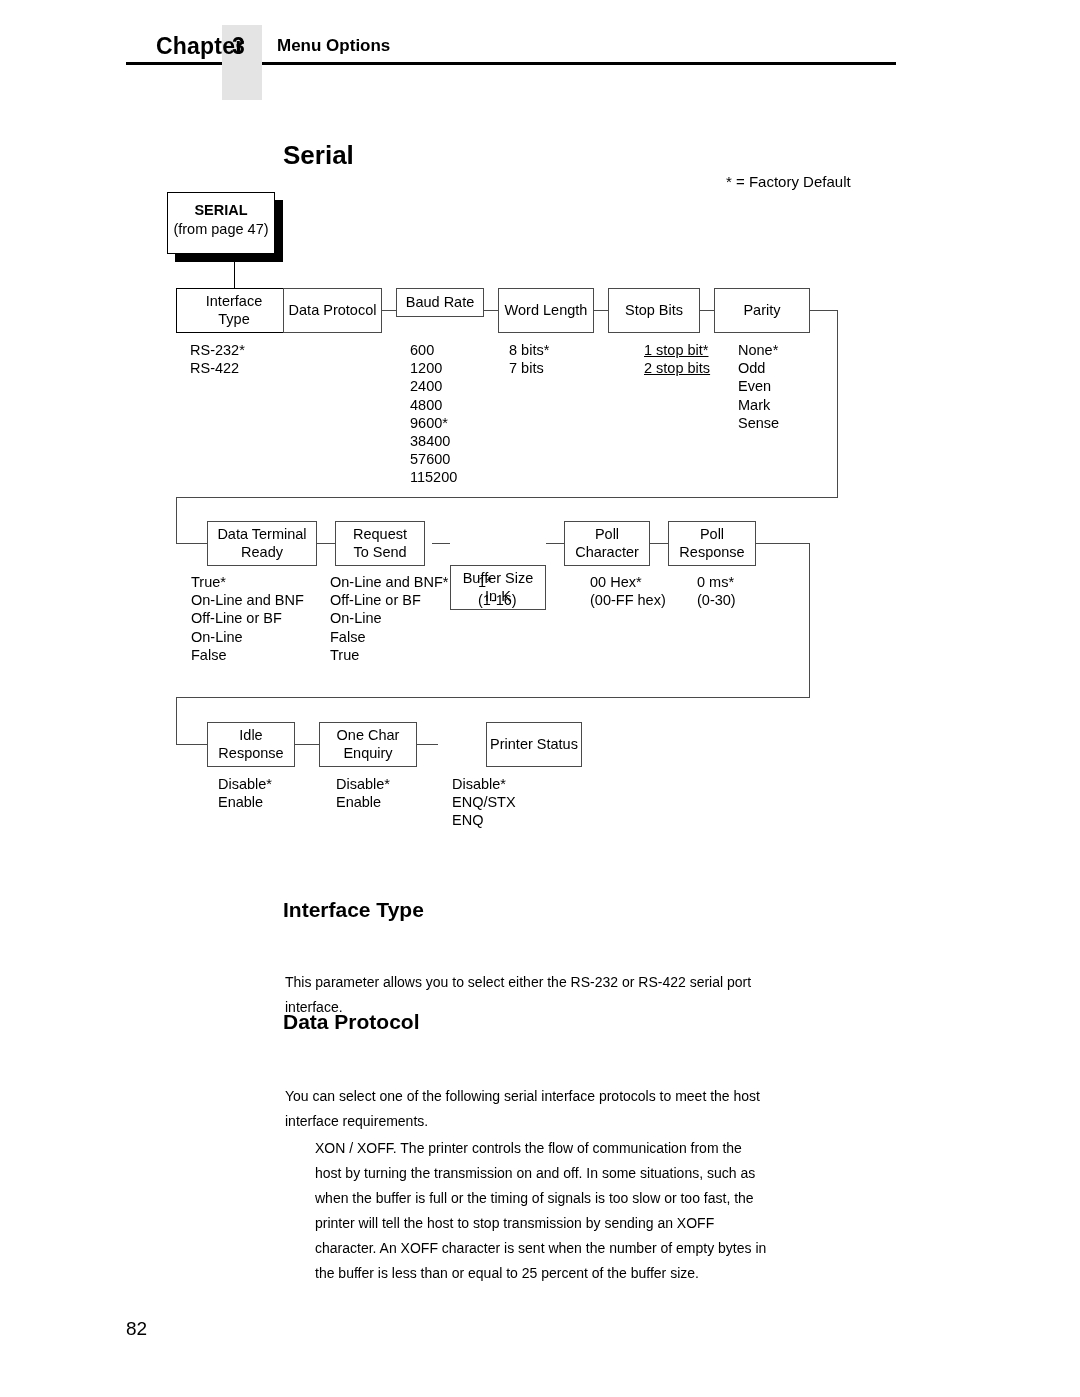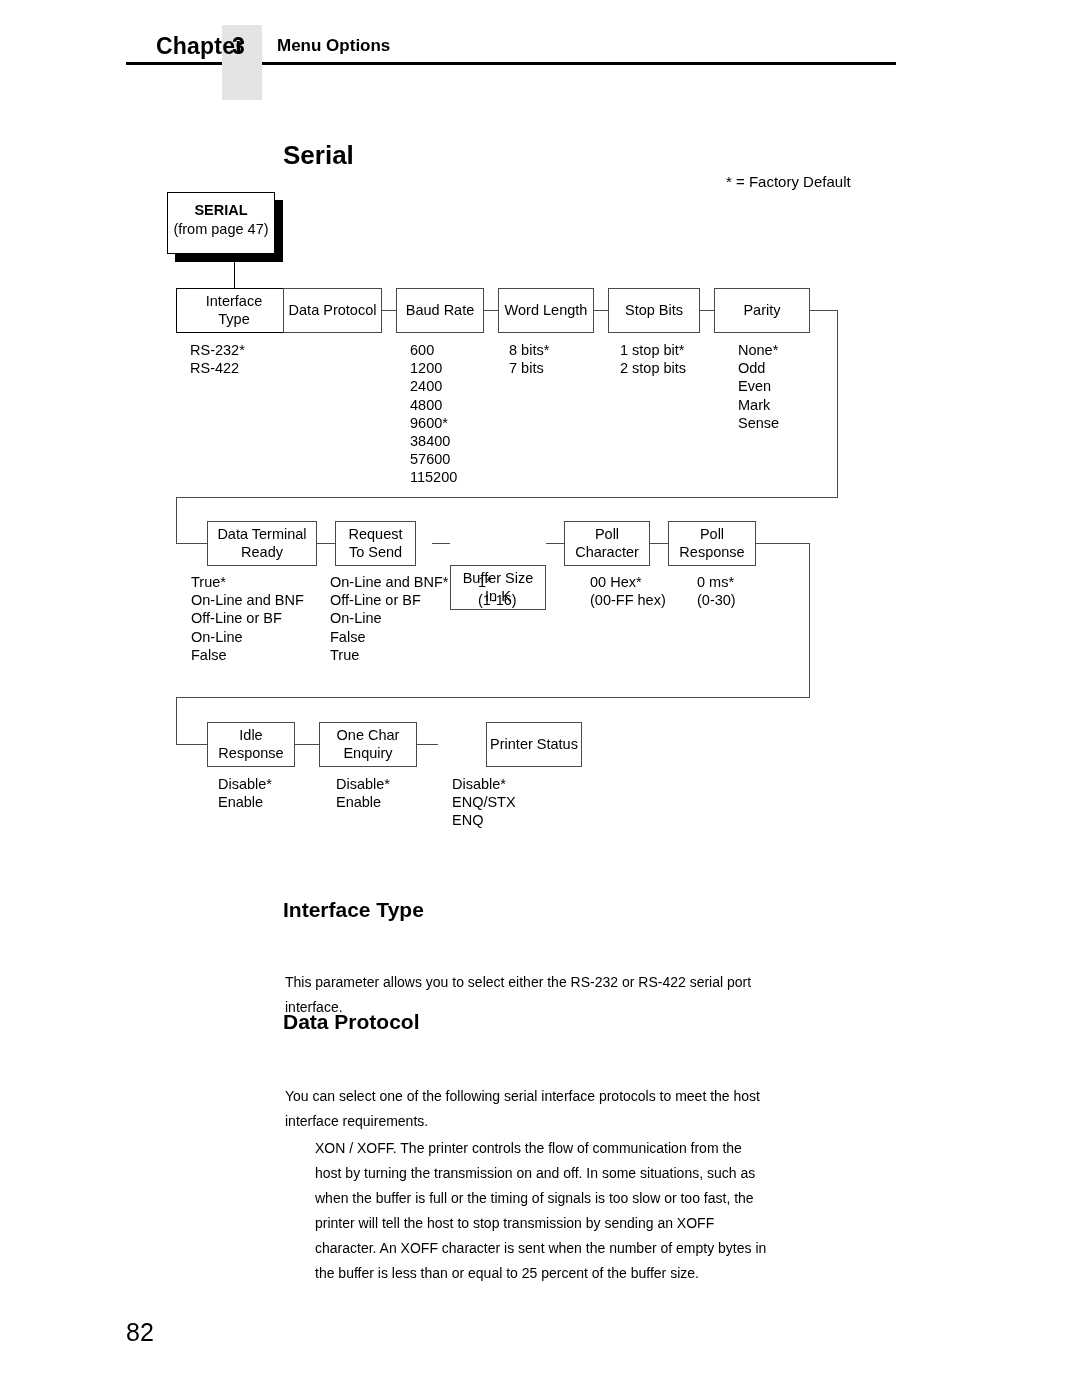--- a/index.html
+++ b/index.html
@@ -157,21 +157,21 @@
     z-index: 1;
   }
   .hline { height: 1.4px; }
   .vline { width: 1.4px; }
   .hline.dark, .vline.dark { background: #000; }
 
   
   #page-number {
     position: absolute;
     left: 126px; top: 1318px;
-    font-size: 25px;
+    font-size: 19px;
   }
 </style>
 </head>
 <body>
 
 <div id="header-band">
   <div id="chapter-grey-block"></div>
   <div id="chapter-word">Chapter</div>
   <div id="chapter-number">3</div>
   <div id="header-title">Menu Options</div>
@@ -193,21 +193,21 @@
 
   <div class="vline dark" style="left:234px; top:262px; height:27px;"></div>
 
   <div class="node dark" style="left:176px; top:288px; width:116px; height:45px;">Interface
 Type</div>
   <div class="hline" style="left:292px; top:310px; width:14px;"></div>
 
   <div class="node" style="left:283px; top:288px; width:99px; height:45px;">Data Protocol</div>
   <div class="hline" style="left:382px; top:310px; width:14px;"></div>
 
-  <div class="node" style="left:396px; top:288px; width:88px; height:45px;">Baud Rate</div>
+  <div class="node" style="left:396px; top:288px; width:88px; height:29px;">Baud Rate</div>
   <div class="hline" style="left:484px; top:310px; width:14px;"></div>
 
   <div class="node" style="left:498px; top:288px; width:96px; height:45px;">Word Length</div>
   <div class="hline" style="left:594px; top:310px; width:14px;"></div>
 
   <div class="node" style="left:608px; top:288px; width:92px; height:45px;">Stop Bits</div>
   <div class="hline" style="left:700px; top:310px; width:14px;"></div>
 
   <div class="node" style="left:714px; top:288px; width:96px; height:45px;">Parity</div>
 
@@ -222,33 +222,33 @@
   <div class="opt-list" style="left:410px; top:341px;">600
 1200
 2400
 4800
 9600*
 38400
 57600
 115200</div>
   <div class="opt-list" style="left:509px; top:341px;">8 bits*
 7 bits</div>
-  <div class="opt-list" style="left:620px; top:341px;">1 stop bit*
+  <div class="opt-list" style="left:644px; top:341px;text-decoration:underline;">1 stop bit*
 2 stop bits</div>
   <div class="opt-list" style="left:738px; top:341px;">None*
 Odd
 Even
 Mark
 Sense</div>
 
   <div class="node" style="left:207px; top:521px; width:110px; height:45px;">Data Terminal
 Ready</div>
   <div class="hline" style="left:317px; top:543px; width:18px;"></div>
 
-  <div class="node" style="left:335px; top:521px; width:81px; height:45px;">Request
+  <div class="node" style="left:335px; top:521px; width:90px; height:45px;">Request
 To Send</div>
   <div class="hline" style="left:432px; top:543px; width:18px;"></div>
 
   <div class="node" style="left:450px; top:521px; width:96px; height:45px;margin-top:44px;">Buffer Size
 In K</div>
   <div class="hline" style="left:546px; top:543px; width:18px;"></div>
 
   <div class="node" style="left:564px; top:521px; width:86px; height:45px;">Poll
 Character</div>
   <div class="hline" style="left:650px; top:543px; width:18px;"></div>

